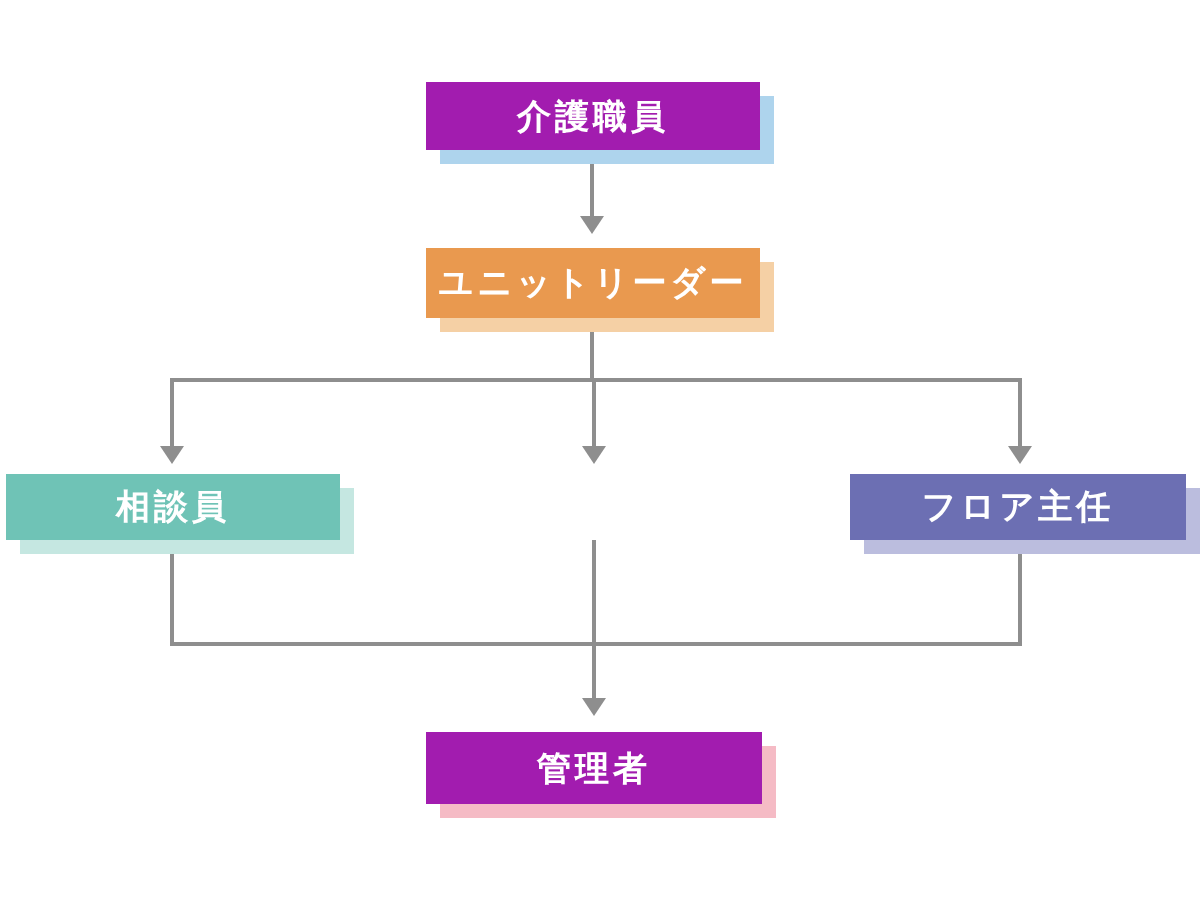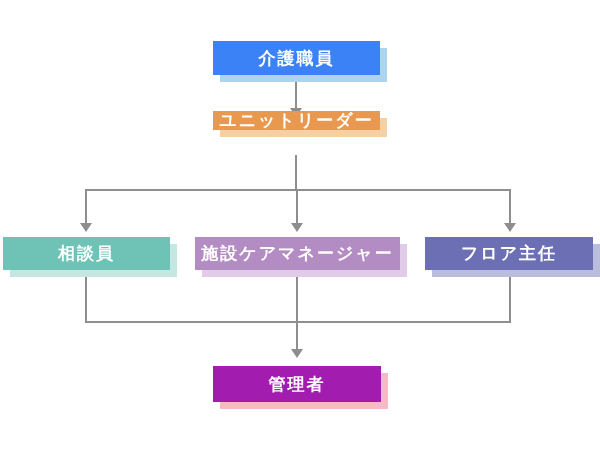--- a/index.html
+++ b/index.html
@@ -35,21 +35,21 @@
   .hline { position: absolute; height: 2px; background: var(--line); }
   .arrowhead {
     position: absolute;
     width: 0; height: 0;
     border-left: 6px solid transparent;
     border-right: 6px solid transparent;
     border-top: 9px solid var(--line);
   }
   
   .n0 { left: 213px; top: 41px;  width: 167px; height: 34px; }
-  .n1 { left: 213px; top: 111px; width: 167px; height: 19px; }
+  .n1 { left: 213px; top: 124px; width: 167px; height: 35px; }
   .n2 { left: 3px;   top: 237px; width: 167px; height: 33px; }
   .n3 { left: 195px; top: 237px; width: 205px; height: 33px; }
   .n4 { left: 425px; top: 237px; width: 168px; height: 33px; }
   .n5 { left: 213px; top: 366px; width: 168px; height: 36px; }
 </style>
 </head>
 <body style="background: rgb(255, 255, 255);">
 
 <div id="org-chart" style="--line: #8E8E8E;">
 
@@ -67,45 +67,39 @@
 
   <div class="vline" style="left:85px;  top:270px; height:53px;"></div>
   <div class="vline" style="left:296px; top:270px; height:53px;"></div>
   <div class="vline" style="left:509px; top:270px; height:53px;"></div>
   <div class="hline" style="left:85px; top:321px; width:426px;"></div>
   <div class="vline" style="left:296px; top:321px; height:29px;"></div>
   <div class="arrowhead" style="left:291px; top:349px;"></div>
 
   <div class="node n0">
     <div class="node-shadow" style="background-color: rgb(174, 212, 237);"></div>
-    <div class="node-face" style="background-color: #3b82f6;">
+    <div class="node-face" style="background-color: #a21caf;">
       <span>介護職員</span>
     </div>
   </div>
 
   <div class="node n1">
     <div class="node-shadow" style="background-color: rgb(245, 208, 165);"></div>
     <div class="node-face" style="background-color: rgb(233, 153, 79);">
       <span>ユニットリーダー</span>
     </div>
   </div>
 
   <div class="node n2">
     <div class="node-shadow" style="background-color: rgb(197, 231, 225);"></div>
     <div class="node-face" style="background-color: rgb(111, 195, 182); text-align: right;">
       <span>相談員</span>
     </div>
   </div>
 
-  <div class="node n3">
-    <div class="node-shadow" style="background-color: rgb(224, 204, 232);"></div>
-    <div class="node-face" style="background-color: rgb(180, 140, 196);">
-      <span>施設ケアマネージャー</span>
-    </div>
-  </div>
 
   <div class="node n4">
     <div class="node-shadow" style="background-color: rgb(187, 189, 222);"></div>
     <div class="node-face" style="background-color: rgb(108, 111, 179);">
       <span>フロア主任</span>
     </div>
   </div>
 
   <div class="node n5">
     <div class="node-shadow" style="background-color: rgb(245, 187, 197);"></div>

